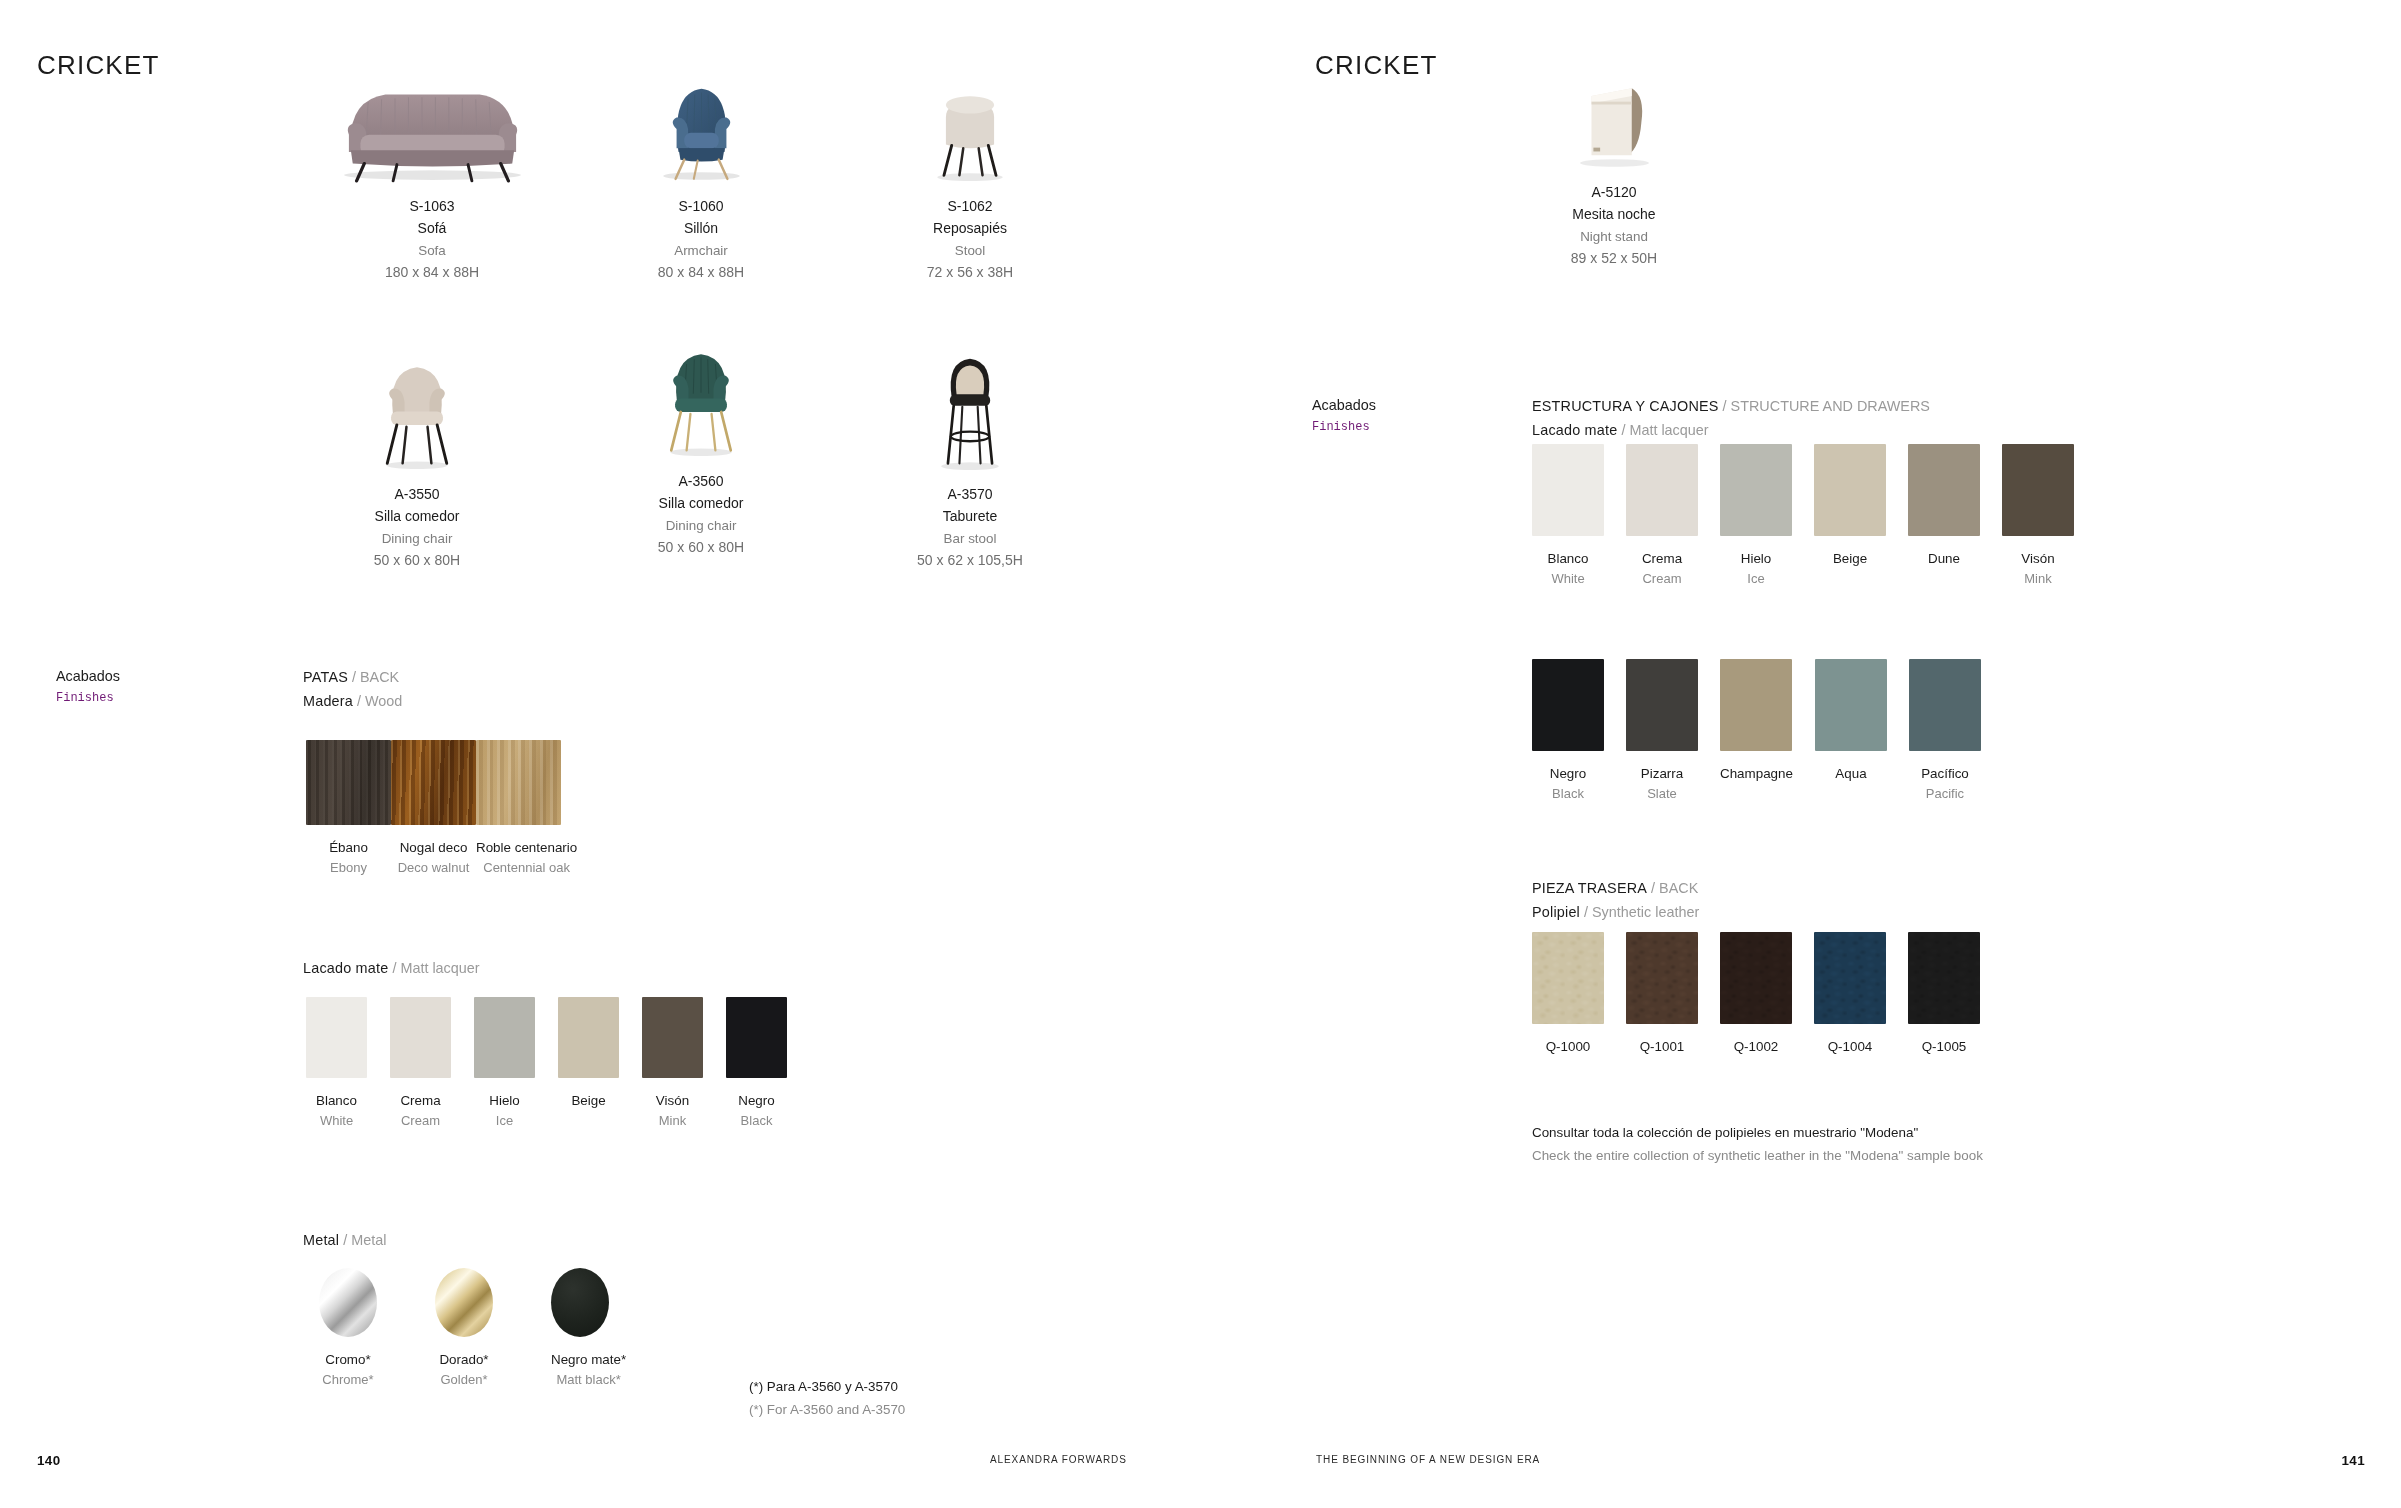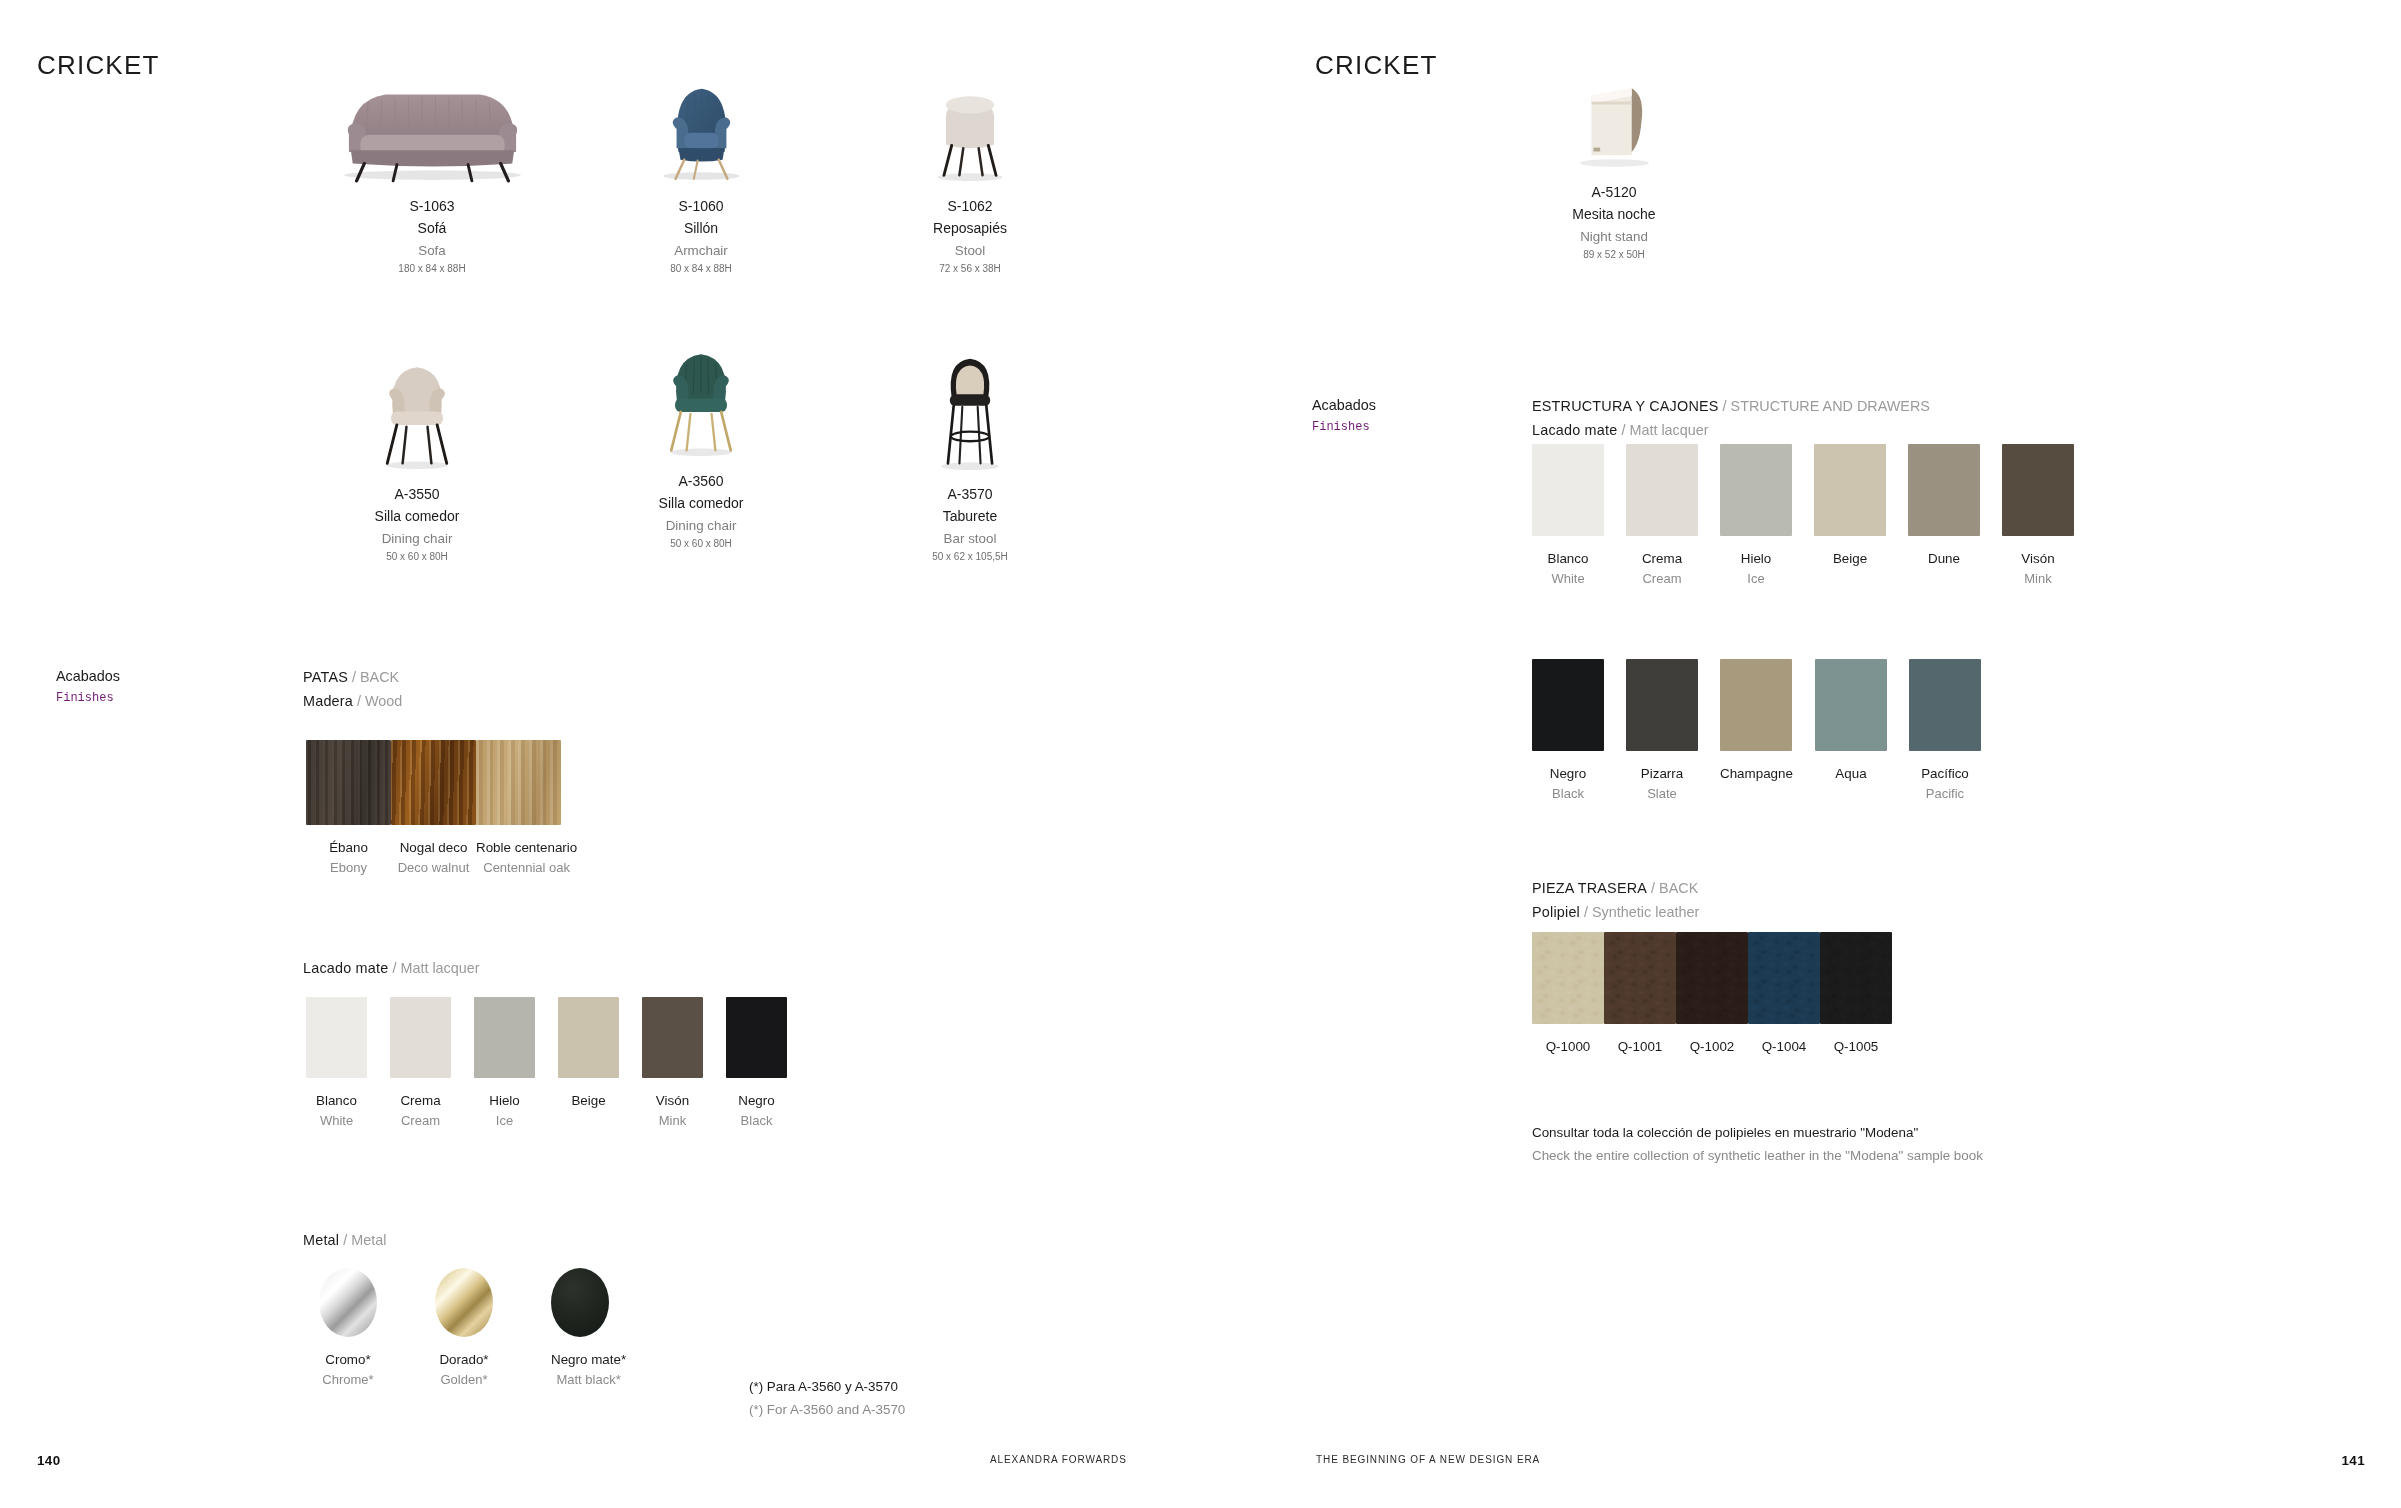--- a/index.html
+++ b/index.html
@@ -43,21 +43,21 @@
     position: relative;
   }
   .product .code {
     margin-top: 13.4px;
     font-size: 14px;
     color: #1b1b1b;
     line-height: 1.55;
   }
   .product .name-es { font-size: 14px; color: #1b1b1b; line-height: 1.55; }
   .product .name-en { font-size: 13.4px;  color: #7e7e7e; line-height: 1.6; }
-  .product .dims    { font-size: 10px;  color: #6f6f6f; line-height: 1.6; }
+  .product .dims    { font-size: 14px;  color: #6f6f6f; line-height: 1.6; }
 
   
   .finishes-label { position: absolute; }
   .finishes-label .es { font-size: 14.4px; color: #1b1b1b; line-height: 1.65; }
   .finishes-label .en { font-size: 12px; color: #701a75; line-height: 1.65; font-family: Liberation Mono, monospace; }
 
   .sec-head { position: absolute; white-space: nowrap; }
   .sec-head .l1, .sec-head .l2 { line-height: 1.7; font-size: 14.4px; }
   .sec-head .strong { color: #1b1b1b; font-weight: 400; letter-spacing: 0.2px; }
   .sec-head .light  { color: #9a9a9a; font-weight: 400; }
@@ -509,21 +509,21 @@
       <div class="l1">
         <span class="strong">PIEZA TRASERA</span>
         <span class="light">/ BACK</span>
       </div>
       <div class="l2">
         <span class="strong">Polipiel</span>
         <span class="light">/ Synthetic leather</span>
       </div>
     </div>
 
-    <div class="swatch-row" style="left:254px; top:932px; ">
+    <div class="swatch-row" style="left:254px; top:932px; gap:22px;">
       <div class="swatch">
         <div class="chip leather" style="width:72px;height:92px;background:#cdc3a5;"></div>
         <div class="t-es">Q-1000</div>
       </div>
       <div class="swatch">
         <div class="chip leather" style="width:72px;height:92px;background:#4e392c;"></div>
         <div class="t-es">Q-1001</div>
       </div>
       <div class="swatch">
         <div class="chip leather" style="width:72px;height:92px;background:#2a1d18;"></div>

